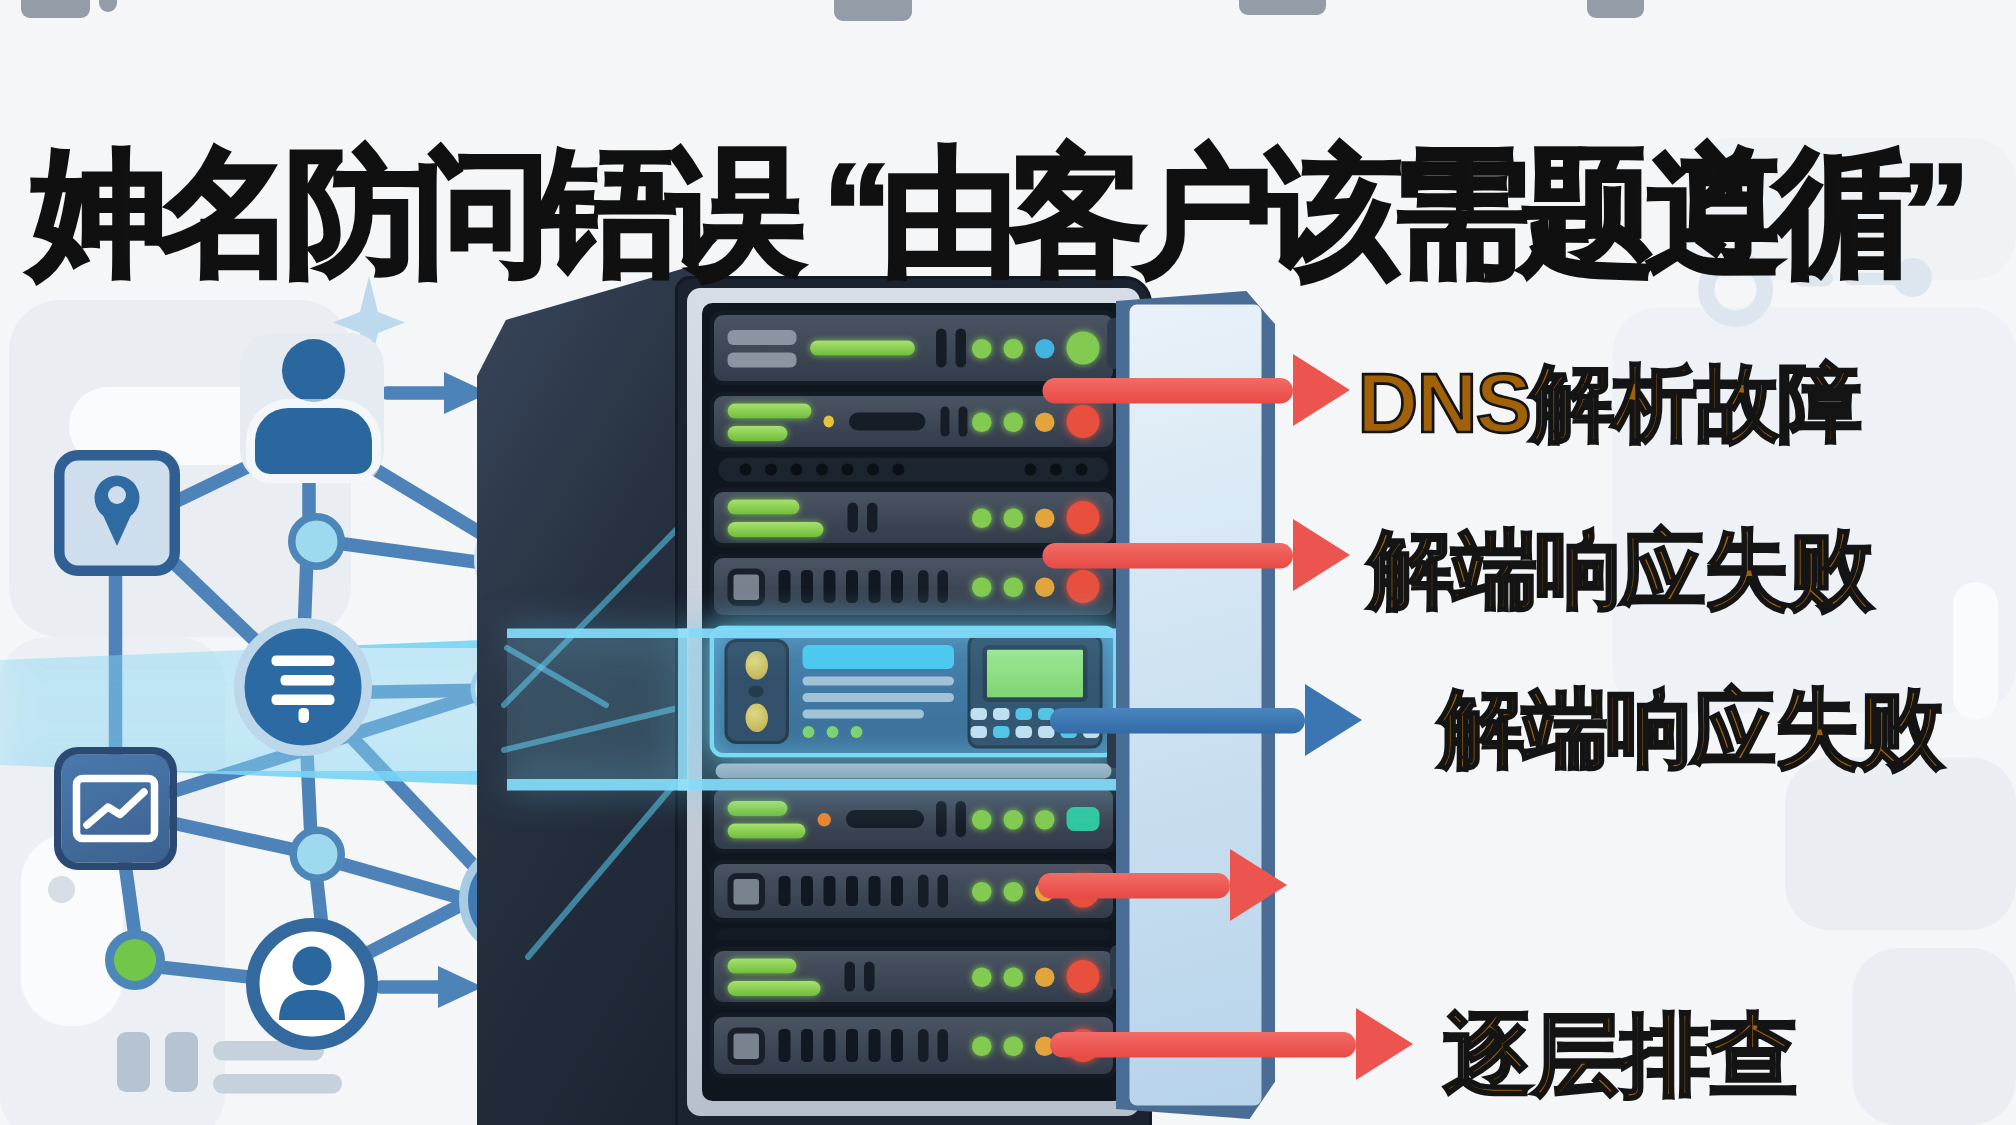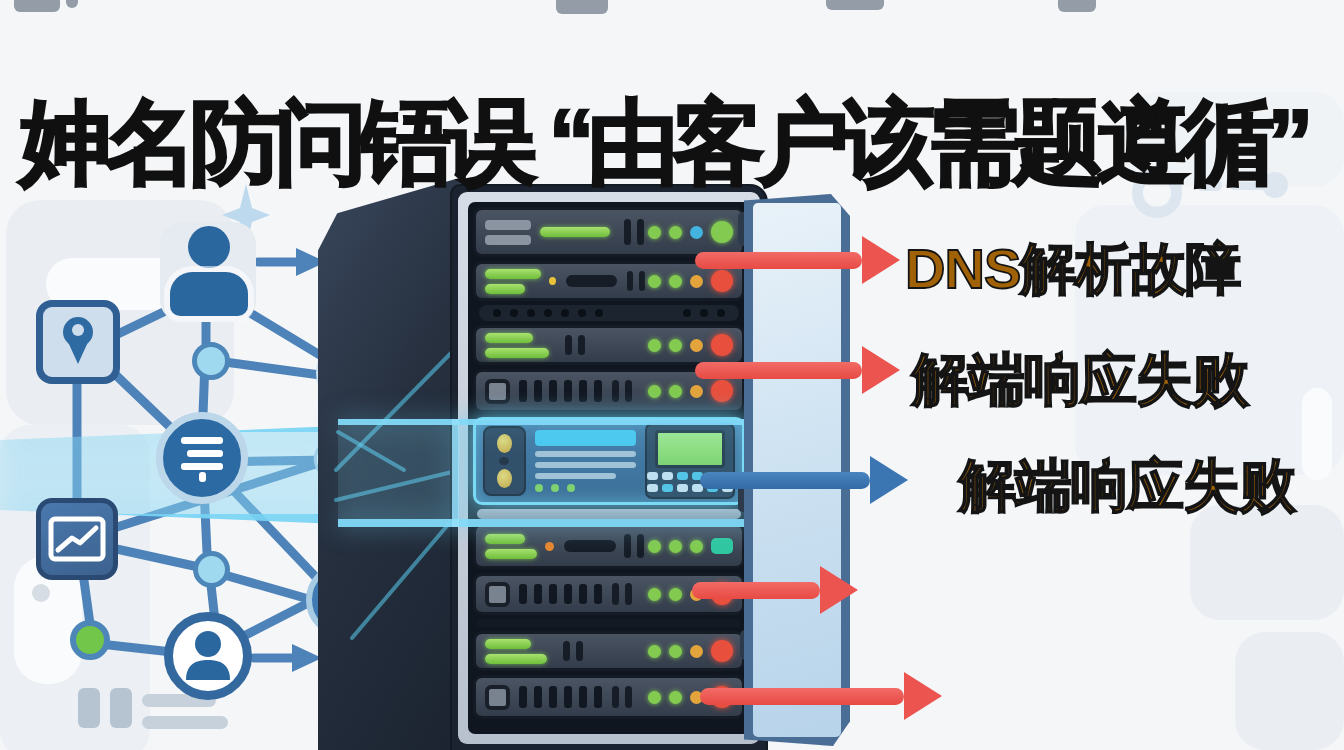--- a/index.html
+++ b/index.html
@@ -481,16 +481,17 @@
       <div class="head"></div>
     </div>
   <div class="arrow red" style="left:700px;top:672px;width:242px;height:48px;">
       <div class="shaft"></div>
       <div class="head"></div>
     </div>
 
   <div class="callout" style="left:905px;top:232px;font-size:56px;">DNS解析故障</div>
   <div class="callout" style="left:912px;top:342px;font-size:57px;">解端响应失败</div>
   <div class="callout" style="left:959px;top:448px;font-size:57px;">解端响应失败</div>
+  <div class="callout" style="left:962px;top:664px;font-size:60px;">逐层排查</div>
 
   <h1 class="title">妽名防问铻误 “由客户该需题遵循”</h1>
 
 </div>
 
 </body></html>

